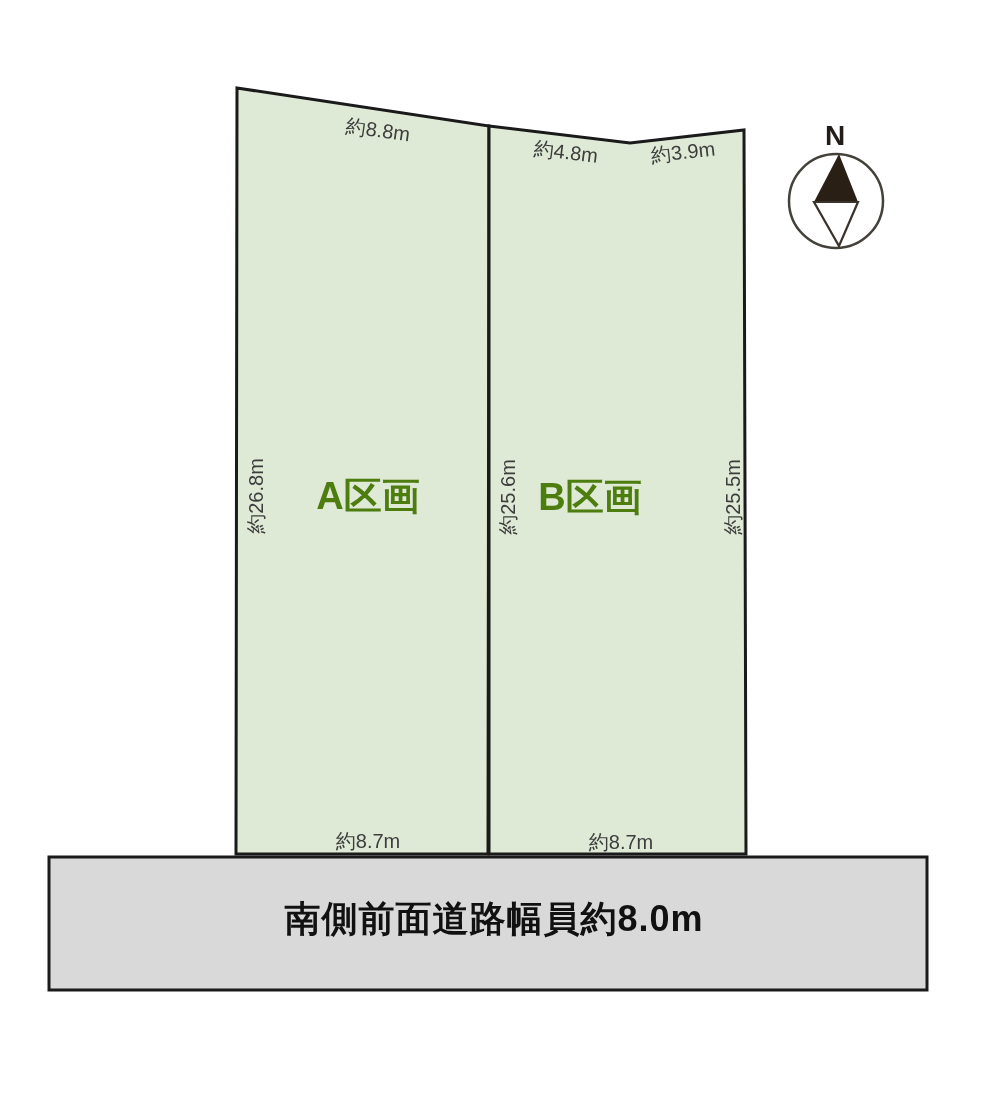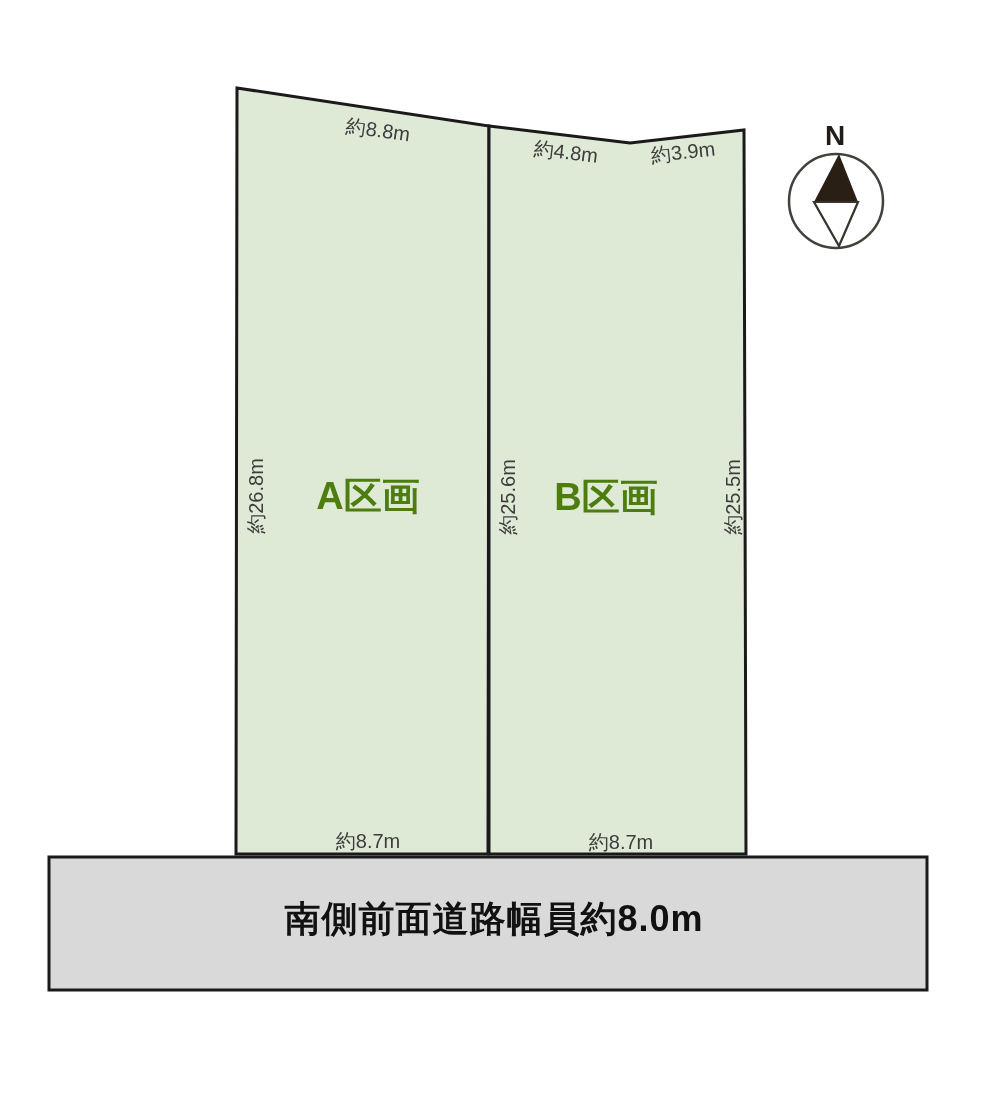--- a/index.html
+++ b/index.html
@@ -66,19 +66,19 @@
   <div class="lbl dim tilt-b2" style="left:683px; top:152px;">約3.9m</div>
 
   <div class="lbl dim rot-ccw" style="left:256px; top:496px;">約26.8m</div>
   <div class="lbl dim rot-ccw" style="left:508px; top:497px;">約25.6m</div>
   <div class="lbl dim rot-ccw" style="left:733px; top:497px;">約25.5m</div>
 
   <div class="lbl dim" style="left:368px; top:841px;">約8.7m</div>
   <div class="lbl dim" style="left:621px; top:842px;">約8.7m</div>
 
   <div class="lbl big" style="left:368px; top:496px;">A区画</div>
-  <div class="lbl big" style="left:606px; top:497px;">B区画</div>
+  <div class="lbl big" style="left:590px; top:497px;">B区画</div>
 
   <div class="lbl road-label" style="left:494px; top:919px;">南側前面道路幅員約8.0m</div>
 
   <div class="lbl north-label" style="left:835px; top:136px;">N</div>
 
 </div>
 
 </body></html>

